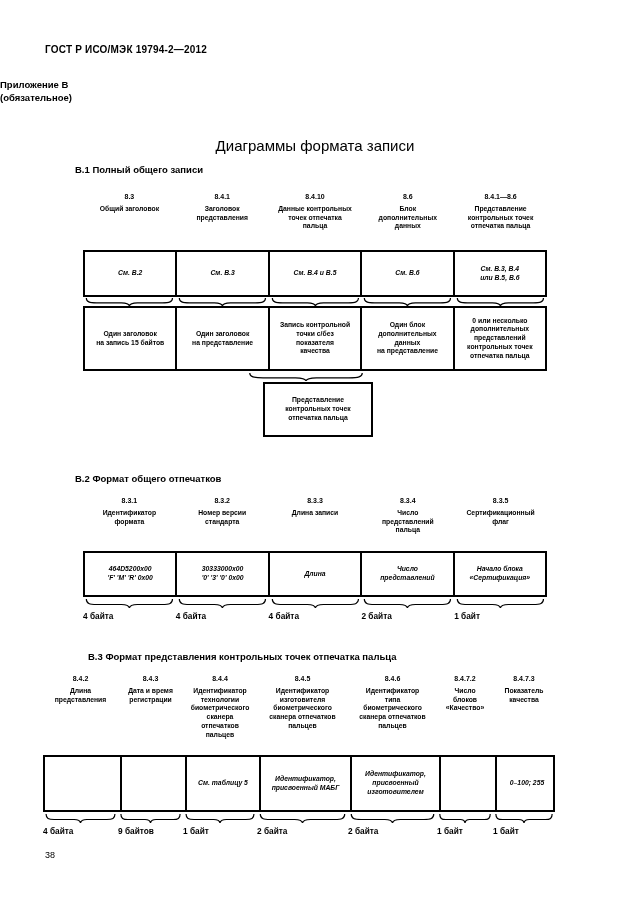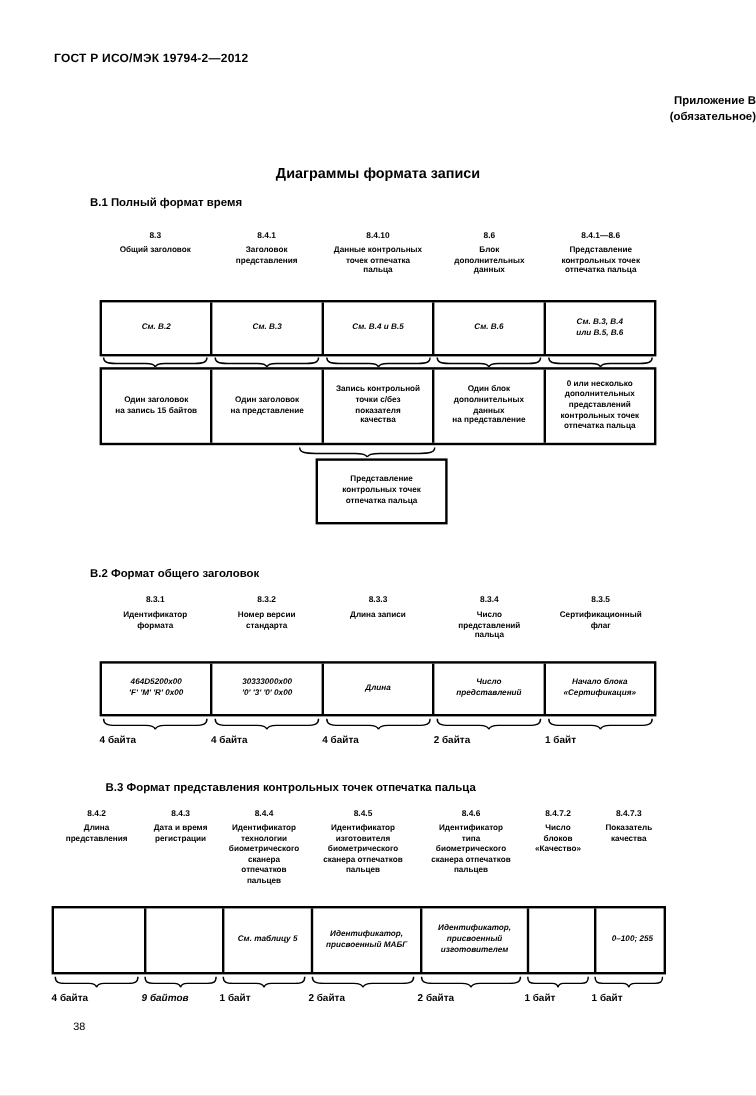--- a/index.html
+++ b/index.html
@@ -3,24 +3,24 @@
 <meta charset="utf-8">
 <style>
   html,body{margin:0;padding:0;background:#e8e8e8;}
   .page{
     position:relative;width:630px;height:913px;background:#ffffff;
     font-family:"Liberation Sans",sans-serif;color:#000;margin:0 auto;
     box-shadow:0 0 4px rgba(0,0,0,.3);overflow:hidden;
   }
   .abs{position:absolute;}
   .doccode{font-size:10px;font-weight:bold;letter-spacing:.2px;}
-  .annex{left:0;right:0;text-align:right;font-size:9.5px;font-weight:bold;line-height:12.5px;white-space:pre-line;}
-  .doctitle{left:0;right:0;text-align:center;font-size:12px;font-weight:bold;}
+  .annex{left:0;right:0;text-align:left;font-size:9.5px;font-weight:bold;line-height:12.5px;white-space:pre-line;}
+  .doctitle{left:0;right:0;text-align:center;font-size:15px;font-weight:normal;}
   .secheading{font-size:9.5px;font-weight:bold;}
-  .pagenum{font-size:9px;margin-left:16px;}
+  .pagenum{font-size:9px;}
   
   .hdrrow{display:flex;}
   .hdrcol{flex:1;text-align:center;}
   .clausenum{font-size:7px;font-weight:bold;margin-bottom:5px;}
   .collbl{font-size:6.8px;font-weight:bold;line-height:8.7px;white-space:pre-line;}
   
   .boxrow{display:flex;border:2px solid #000;box-sizing:border-box;background:#fff;}
   .cell{
     flex:1;border-left:2px solid #000;display:flex;align-items:center;justify-content:center;
     font-size:6.8px;font-weight:bold;line-height:8.7px;text-align:center;white-space:pre-line;
@@ -44,21 +44,21 @@
 </head>
 <body>
 
 <div class="page">
 
   <div class="abs doccode" style="left:45px;top:44px;">ГОСТ Р ИСО/МЭК 19794-2—2012</div>
   <div class="abs annex" style="top:79px;">Приложение В
 (обязательное)</div>
   <div class="abs doctitle" style="top:137px;">Диаграммы формата записи</div>
 
-  <div class="abs secheading" style="left:75px;top:164px;">В.1 Полный формат время</div>
+  <div class="abs secheading" style="left:75px;top:164px;">В.1 Полный общего записи</div>
 
   <div class="abs hdrrow" style="left:83px;top:193px;width:464px;">
     <div class="hdrcol">
       <div class="clausenum">8.3</div>
       <div class="collbl">Общий заголовок</div>
     </div>
     <div class="hdrcol">
       <div class="clausenum">8.4.1</div>
       <div class="collbl">Заголовок
 представления</div>
@@ -143,21 +143,21 @@
   <div class="abs" style="left:248px;top:372px;width:116px;height:9px;">
     <svg class="brace" viewBox="0 0 100 10" preserveAspectRatio="none">
         <path d="M1.5,1 C1.5,5.5 5,6.5 13,6.5 L41,6.5 C46.5,6.5 49.5,7.5 50,10 C50.5,7.5 53.5,6.5 59,6.5 L87,6.5 C95,6.5 98.5,5.5 98.5,1" fill="none" stroke="#000" stroke-width="1.2" vector-effect="non-scaling-stroke"></path>
       </svg>
   </div>
 
   <div class="abs solobox" style="left:263px;top:382px;width:110px;height:55px;">Представление
 контрольных точек
 отпечатка пальца</div>
 
-  <div class="abs secheading" style="left:75px;top:473px;">В.2 Формат общего заголовок</div>
+  <div class="abs secheading" style="left:75px;top:473px;">В.2 Формат общего отпечатков</div>
 
   <div class="abs hdrrow" style="left:83px;top:497px;width:464px;">
     <div class="hdrcol">
       <div class="clausenum">8.3.1</div>
       <div class="collbl">Идентификатор
 формата</div>
     </div>
     <div class="hdrcol">
       <div class="clausenum">8.3.2</div>
       <div class="collbl">Номер версии
@@ -325,21 +325,21 @@
       </div>
     <div class="bracecol" style="flex:0 0 62px;">
         <svg class="brace" viewBox="0 0 100 10" preserveAspectRatio="none">
           <path d="M1.5,1 C1.5,5.5 5,6.5 13,6.5 L41,6.5 C46.5,6.5 49.5,7.5 50,10 C50.5,7.5 53.5,6.5 59,6.5 L87,6.5 C95,6.5 98.5,5.5 98.5,1" fill="none" stroke="#000" stroke-width="1.2" vector-effect="non-scaling-stroke"></path>
         </svg>
       </div>
   </div>
 
   <div class="abs sizerow" style="left:43px;top:826px;width:512px;">
     <div class="sizecol" style="flex:0 0 75px;">4 байта</div>
-    <div class="sizecol" style="flex:0 0 65px;font-style:italic;">9 байтов</div>
+    <div class="sizecol" style="flex:0 0 65px;">9 байтов</div>
     <div class="sizecol" style="flex:0 0 74px;">1 байт</div>
     <div class="sizecol" style="flex:0 0 91px;">2 байта</div>
     <div class="sizecol" style="flex:0 0 89px;">2 байта</div>
     <div class="sizecol" style="flex:0 0 56px;">1 байт</div>
     <div class="sizecol" style="flex:0 0 62px;">1 байт</div>
   </div>
 
   <div class="abs pagenum" style="left:45px;top:850px;">38</div>
 
 </div>

